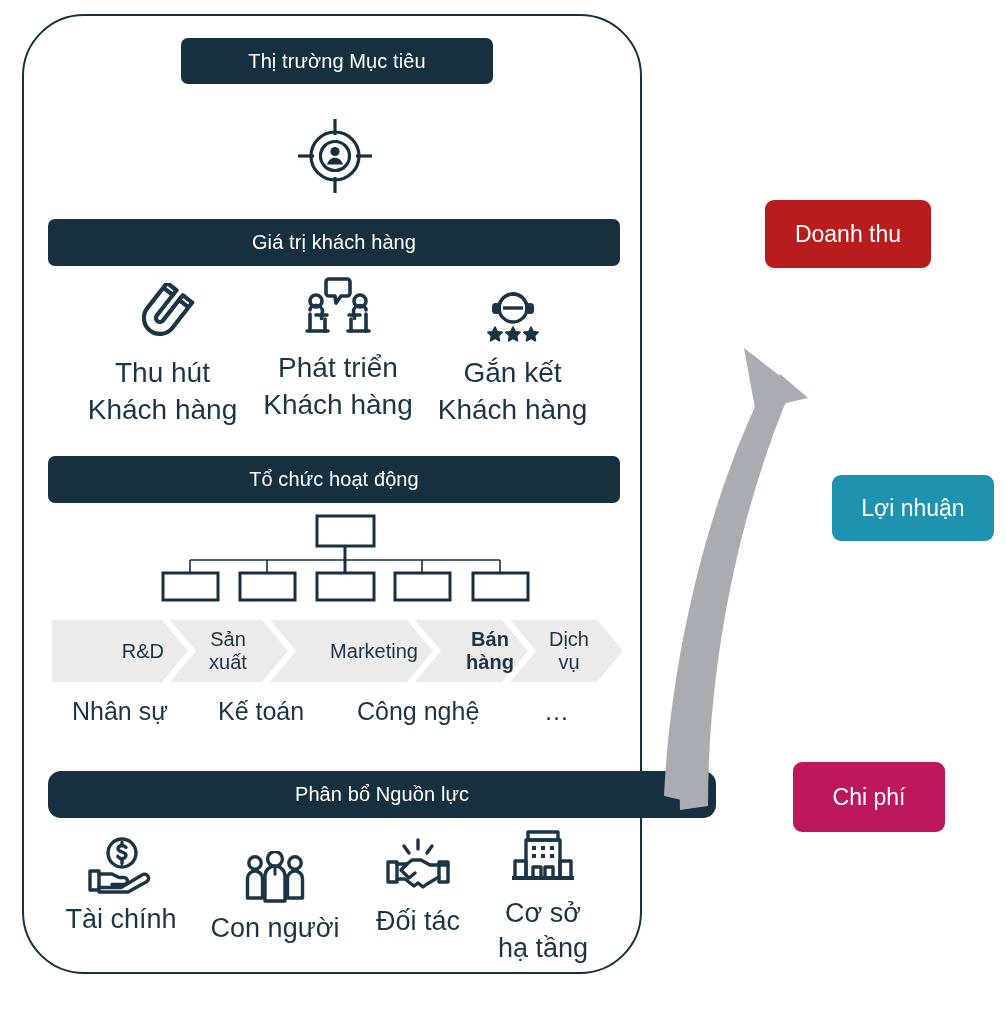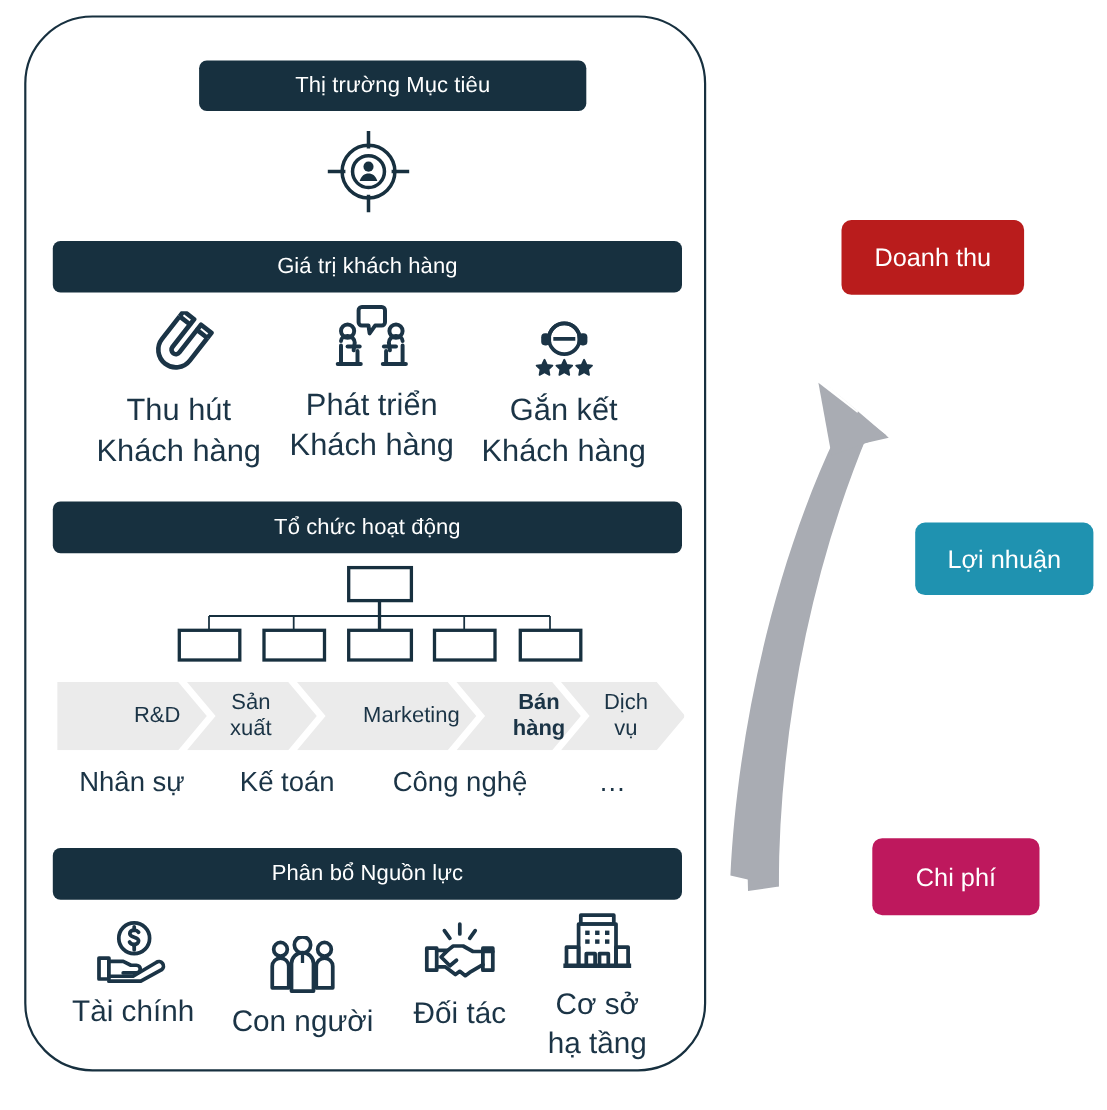--- a/index.html
+++ b/index.html
@@ -39,24 +39,24 @@
     background: #17303f;
     color: #ffffff;
     border-radius: 7px;
     display: flex;
     align-items: center;
     justify-content: center;
     font-size: 20px;
     letter-spacing: .1px;
     box-sizing: border-box;
   }
-  .bar-title   { left: 181px; top: 55px;  width: 352px; height: 46px; }
+  .bar-title   { left: 181px; top: 38px;  width: 312px; height: 46px; }
   .bar-value   { left: 48px;  top: 219px; width: 572px; height: 47px; }
   .bar-org     { left: 48px;  top: 456px; width: 572px; height: 47px; }
-  .bar-res     { left: 48px;  top: 771px; width: 572px; height: 47px; }
+  .bar-res     { left: 48px;  top: 771px; width: 668px; height: 47px; border-radius: 13px; }
 
   
   .icon-wrap { position: absolute; }
   .icon-wrap svg { display: block; }
 
   
   .target-icon { left: 296px; top: 117px; width: 78px; height: 78px; }
 
   
   .cv-item {

